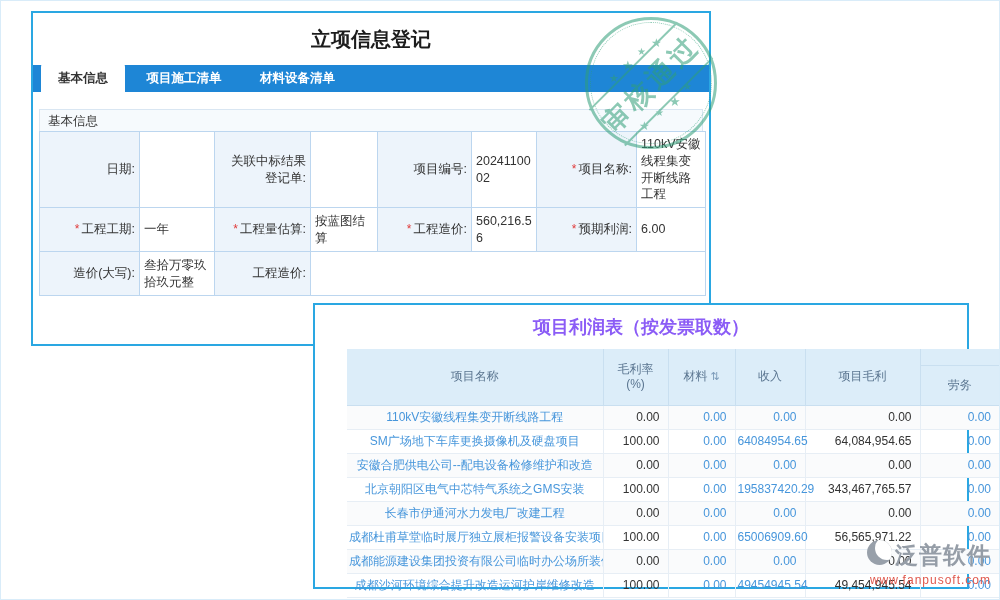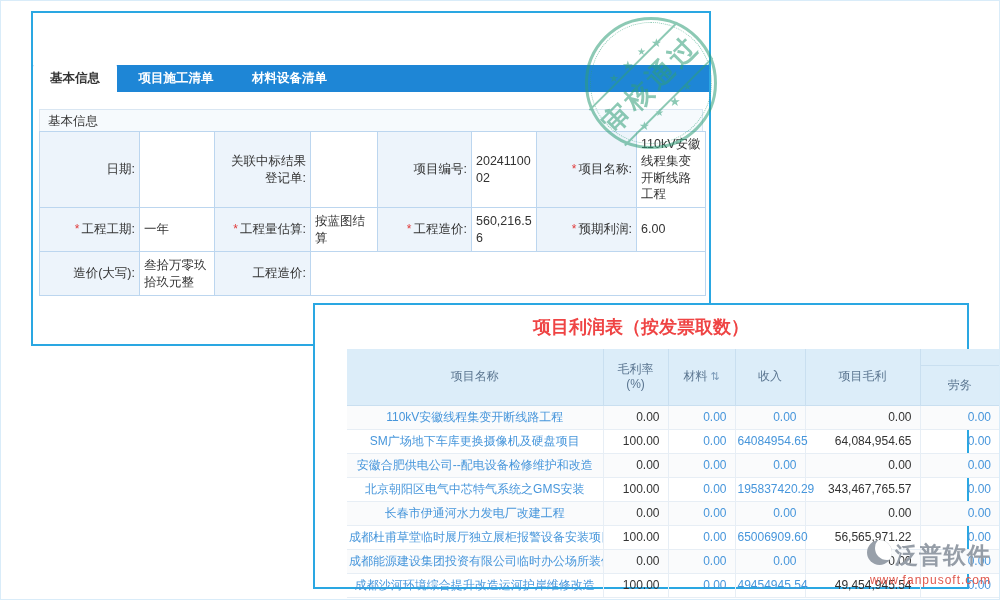--- a/index.html
+++ b/index.html
@@ -14,21 +14,21 @@
   .form-panel {
     position:absolute; left:30px; top:10px; width:680px; height:335px;
     border:2px solid #2aa7e2; background:#fff; z-index:1;
   }
   .form-title {
     position:absolute; top:13px; left:0; right:0; text-align:center;
     font-size:20px; font-weight:bold; color:#1c1c1c;
   }
   .tabbar {
     position:absolute; top:52px; left:0; right:0; height:27px;
-    background:#1e86d6; white-space:nowrap;
+    background:#1e86d6; padding-left:8px; white-space:nowrap;
   }
   .tab {
     display:inline-block; vertical-align:bottom; height:27px; line-height:27px;
     padding:0 17px; color:#fff; font-size:12.5px; font-weight:bold; cursor:pointer;
   }
   .tab.active {
     background:#fff; color:#333; border-radius:4px 4px 0 0;
     height:29px; line-height:30px; margin-top:-2px;
   }
   .form-content { position:absolute; left:6px; right:6px; top:96px; }
@@ -64,21 +64,21 @@
   .band-b { transform:rotate(-45deg) translateY(25px); }
   .st { position:absolute; line-height:1; }
 
   
   .profit-panel {
     position:absolute; left:312px; top:302px; width:656px; height:286px;
     border:2px solid #2aa7e2; background:#fff; z-index:10;
   }
   .profit-title {
     height:44px; line-height:44px; text-align:center;
-    font-size:18px; font-weight:bold; color:#ef4444; background:#fff;
+    font-size:18px; font-weight:bold; color:#8b5cf6; background:#fff;
   }
   table.profit { border-collapse:collapse; width:100%; table-layout:fixed;margin-left:32px; }
   .profit th {
     background:#dcedf9; color:#5a7590; font-weight:normal; font-size:12px;
     border-right:1px solid #c9dff0; border-bottom:1px solid #c9dff0;
     text-align:center; vertical-align:middle; padding:0 6px; line-height:1.25;
   }
   .profit th:last-child, .profit td:last-child { border-right:none; }
   .profit td {
     border-right:1px solid #e7eef5; border-bottom:1px solid #e7eef5;
@@ -109,20 +109,21 @@
   }
   .wm-brand { font-size:23px; font-weight:bold; color:#959da7; letter-spacing:1px; }
   .wm-url { font-size:12px; color:#e0584d; letter-spacing:1px; margin-top:2px; }
 </style>
 </head>
 <body>
 
 <div class="page">
 
   <div class="form-panel">
+    <div class="form-title">立项信息登记</div>
 
     <div class="tabbar">
       <span class="tab active">基本信息</span>
       <span class="tab">项目施工清单</span>
       <span class="tab">材料设备清单</span>
     </div>
 
     <div class="form-content">
       <div class="section-header">基本信息</div>
 

